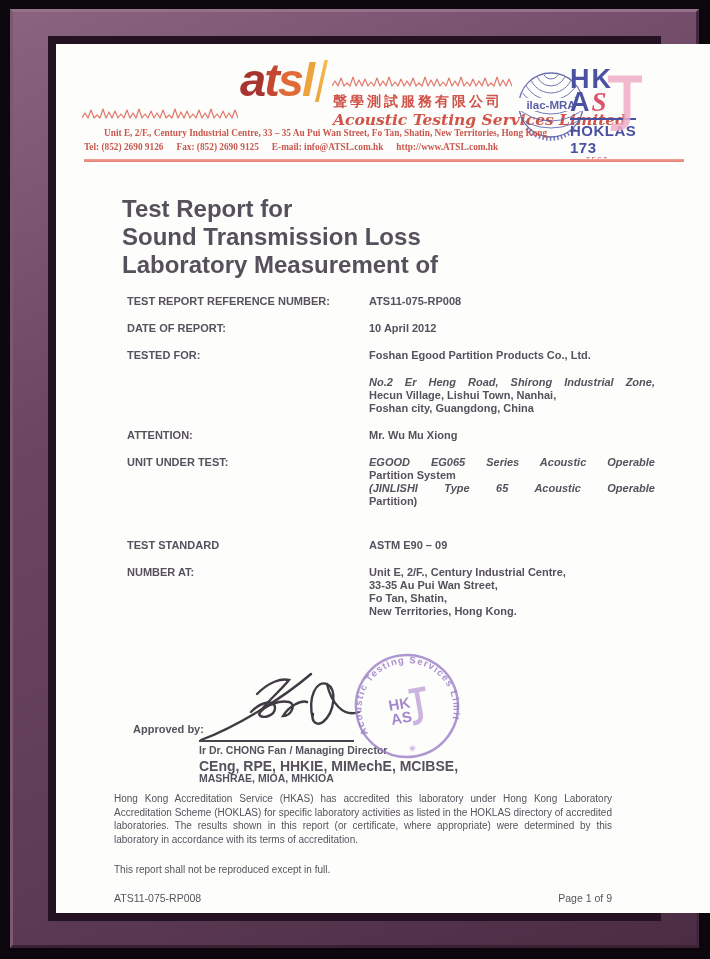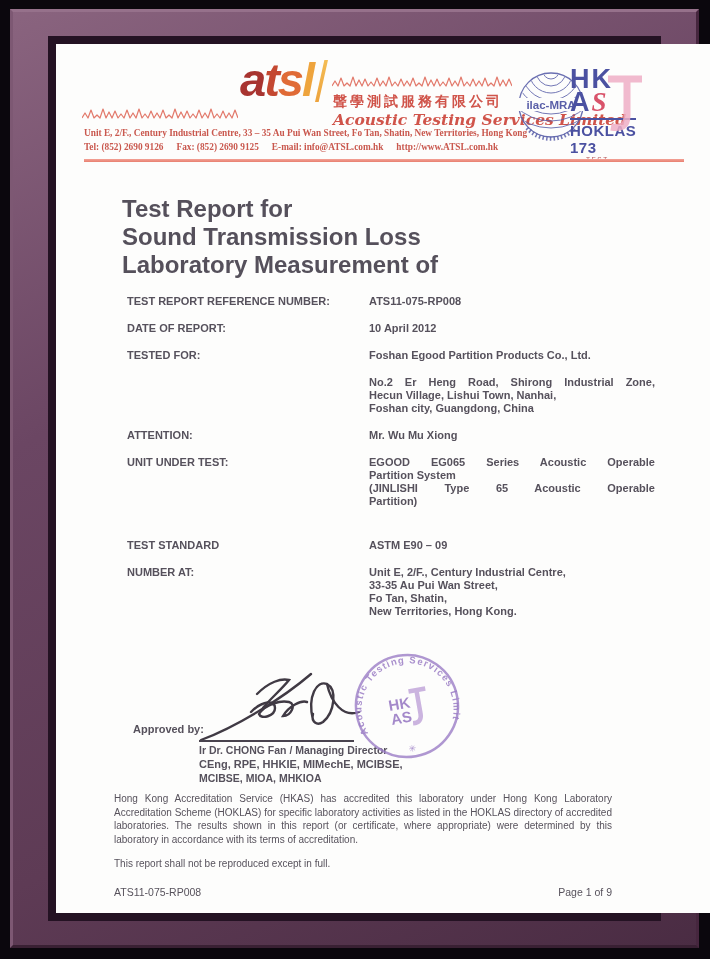--- a/index.html
+++ b/index.html
@@ -53,21 +53,21 @@
   .brand-en {
     position:absolute; left:277px; top:66px;
     font-family:"DejaVu Serif", serif; font-style:italic; font-weight:bold;
     font-size:15.5px; color:#d0544a; white-space:nowrap;
   }
   .addr1, .addr2 {
     position:absolute; left:28px;
     font-family:"Liberation Serif", serif; font-weight:bold;
     font-size:9.3px; color:#c9584e; white-space:nowrap;
   }
-  .addr1 { top:84px; }
+  .addr1 { top:84px;margin-left:20px; }
   .addr2 { top:98px; }
   .addr2 span { margin-right:13px; }
   .addr2 span:last-child { margin-right:0; }
   .rule { position:absolute; left:28px; right:28px; top:115px; height:3px;
     background:linear-gradient(#f3a296,#e87f70); }
 
   
   .ilac { position:absolute; left:460px; top:27px; }
   .hkas { position:absolute; left:514px; top:24px; width:80px; }
   .hkas-letters { position:relative; color:#4b51a1; font-weight:bold; font-size:27px;
@@ -82,37 +82,37 @@
   .title { margin:31px 0 0 66px; font-size:24px; line-height:28px;
     font-weight:bold; color:#55505b; }
 
   
   .fields { margin:16px 0 0 71px; }
   .field-row { display:flex; margin-bottom:14px; }
   .field-row.gap { margin-top:31px; }
   .field-label { width:242px; flex:none; font-size:11px; font-weight:bold; line-height:13px; }
   .field-value { width:286px; flex:none; font-size:11px; font-weight:bold; }
   .value-line { line-height:13px; }
-  .value-line.just { text-align:justify; text-align-last:justify; }
+  .value-line.just { text-align:justify; text-align-last:justify;font-style:italic; }
 
   
   .approval { position:absolute; left:71px; top:612px; width:480px; height:140px; }
   .approved-label { position:absolute; left:6px; top:67px; font-size:11px; font-weight:bold; }
   .sig-svg { position:absolute; left:66px; top:0; }
   .sig-line { position:absolute; left:72px; top:84px; width:155px; border-top:2px solid #49434e; }
   .sig-name { position:absolute; left:72px; top:88px; font-size:10.5px; font-weight:bold; white-space:nowrap; }
-  .sig-qual1 { position:absolute; left:72px; top:102px; font-size:11px; font-weight:bold; white-space:nowrap; }
+  .sig-qual1 { position:absolute; left:72px; top:102px; font-size:14px; font-weight:bold; white-space:nowrap; }
   .sig-qual2 { position:absolute; left:72px; top:116px; font-size:10.5px; font-weight:bold; white-space:nowrap; }
   .stamp { position:absolute; left:224px; top:-6px; width:112px; height:112px; transform:rotate(-10deg); }
 
   
   .footer { position:absolute; left:58px; top:748px; width:498px; font-size:10px;
     color:#57525c; }
   .accreditation { line-height:13.5px; text-align:justify; }
-  .repro-note { margin-top:12px; }
+  .repro-note { margin-top:18px; }
   .page-row { margin-top:17px; display:flex; justify-content:space-between; font-size:10.5px; }
 </style>
 </head>
 <body>
 
 <div class="scene">
   <div class="frame-bevel"></div>
   <div class="frame-groove"></div>
 
   <div class="page">
@@ -250,21 +250,21 @@
           <path d="M8,84 C45,70 90,42 118,18"></path>
           <path d="M64,38 C76,26 88,22 96,24 C88,34 76,44 70,52"></path>
           <path d="M58,56 C70,44 82,44 82,52 C82,60 68,64 66,58 C72,48 88,44 96,46 C104,48 98,60 90,60 C96,50 108,44 114,46"></path>
           <path d="M120,64 C114,40 124,24 134,28 C144,33 142,56 130,66 C124,70 118,66 120,58"></path>
           <path d="M134,28 C138,46 150,62 166,56"></path>
         </g>
       </svg>
       <div class="sig-line"></div>
       <div class="sig-name">Ir Dr. CHONG Fan / Managing Director</div>
       <div class="sig-qual1">CEng, RPE, HHKIE, MIMechE, MCIBSE,</div>
-      <div class="sig-qual2">MCIBSE, MIOA, MHKIOA</div>
+      <div class="sig-qual2">MASHRAE, MIOA, MHKIOA</div>
 
       <div class="stamp">
         <svg width="112" height="112" viewBox="0 0 112 112">
           <defs>
               <path id="stampArc" d="M14,78 A46,46 0 1,1 98,78"></path>
             </defs>
           <circle cx="56" cy="56" r="51" fill="none" stroke="#9b7dc5" stroke-width="2.5" opacity="0.8"></circle>
           <text font-size="9.5" font-weight="bold" font-family="Liberation Sans, sans-serif" fill="#9b7dc5" opacity="0.85" letter-spacing="1.2">
             <textPath href="#stampArc" startOffset="2">Acoustic Testing Services Limited</textPath>
           </text>

